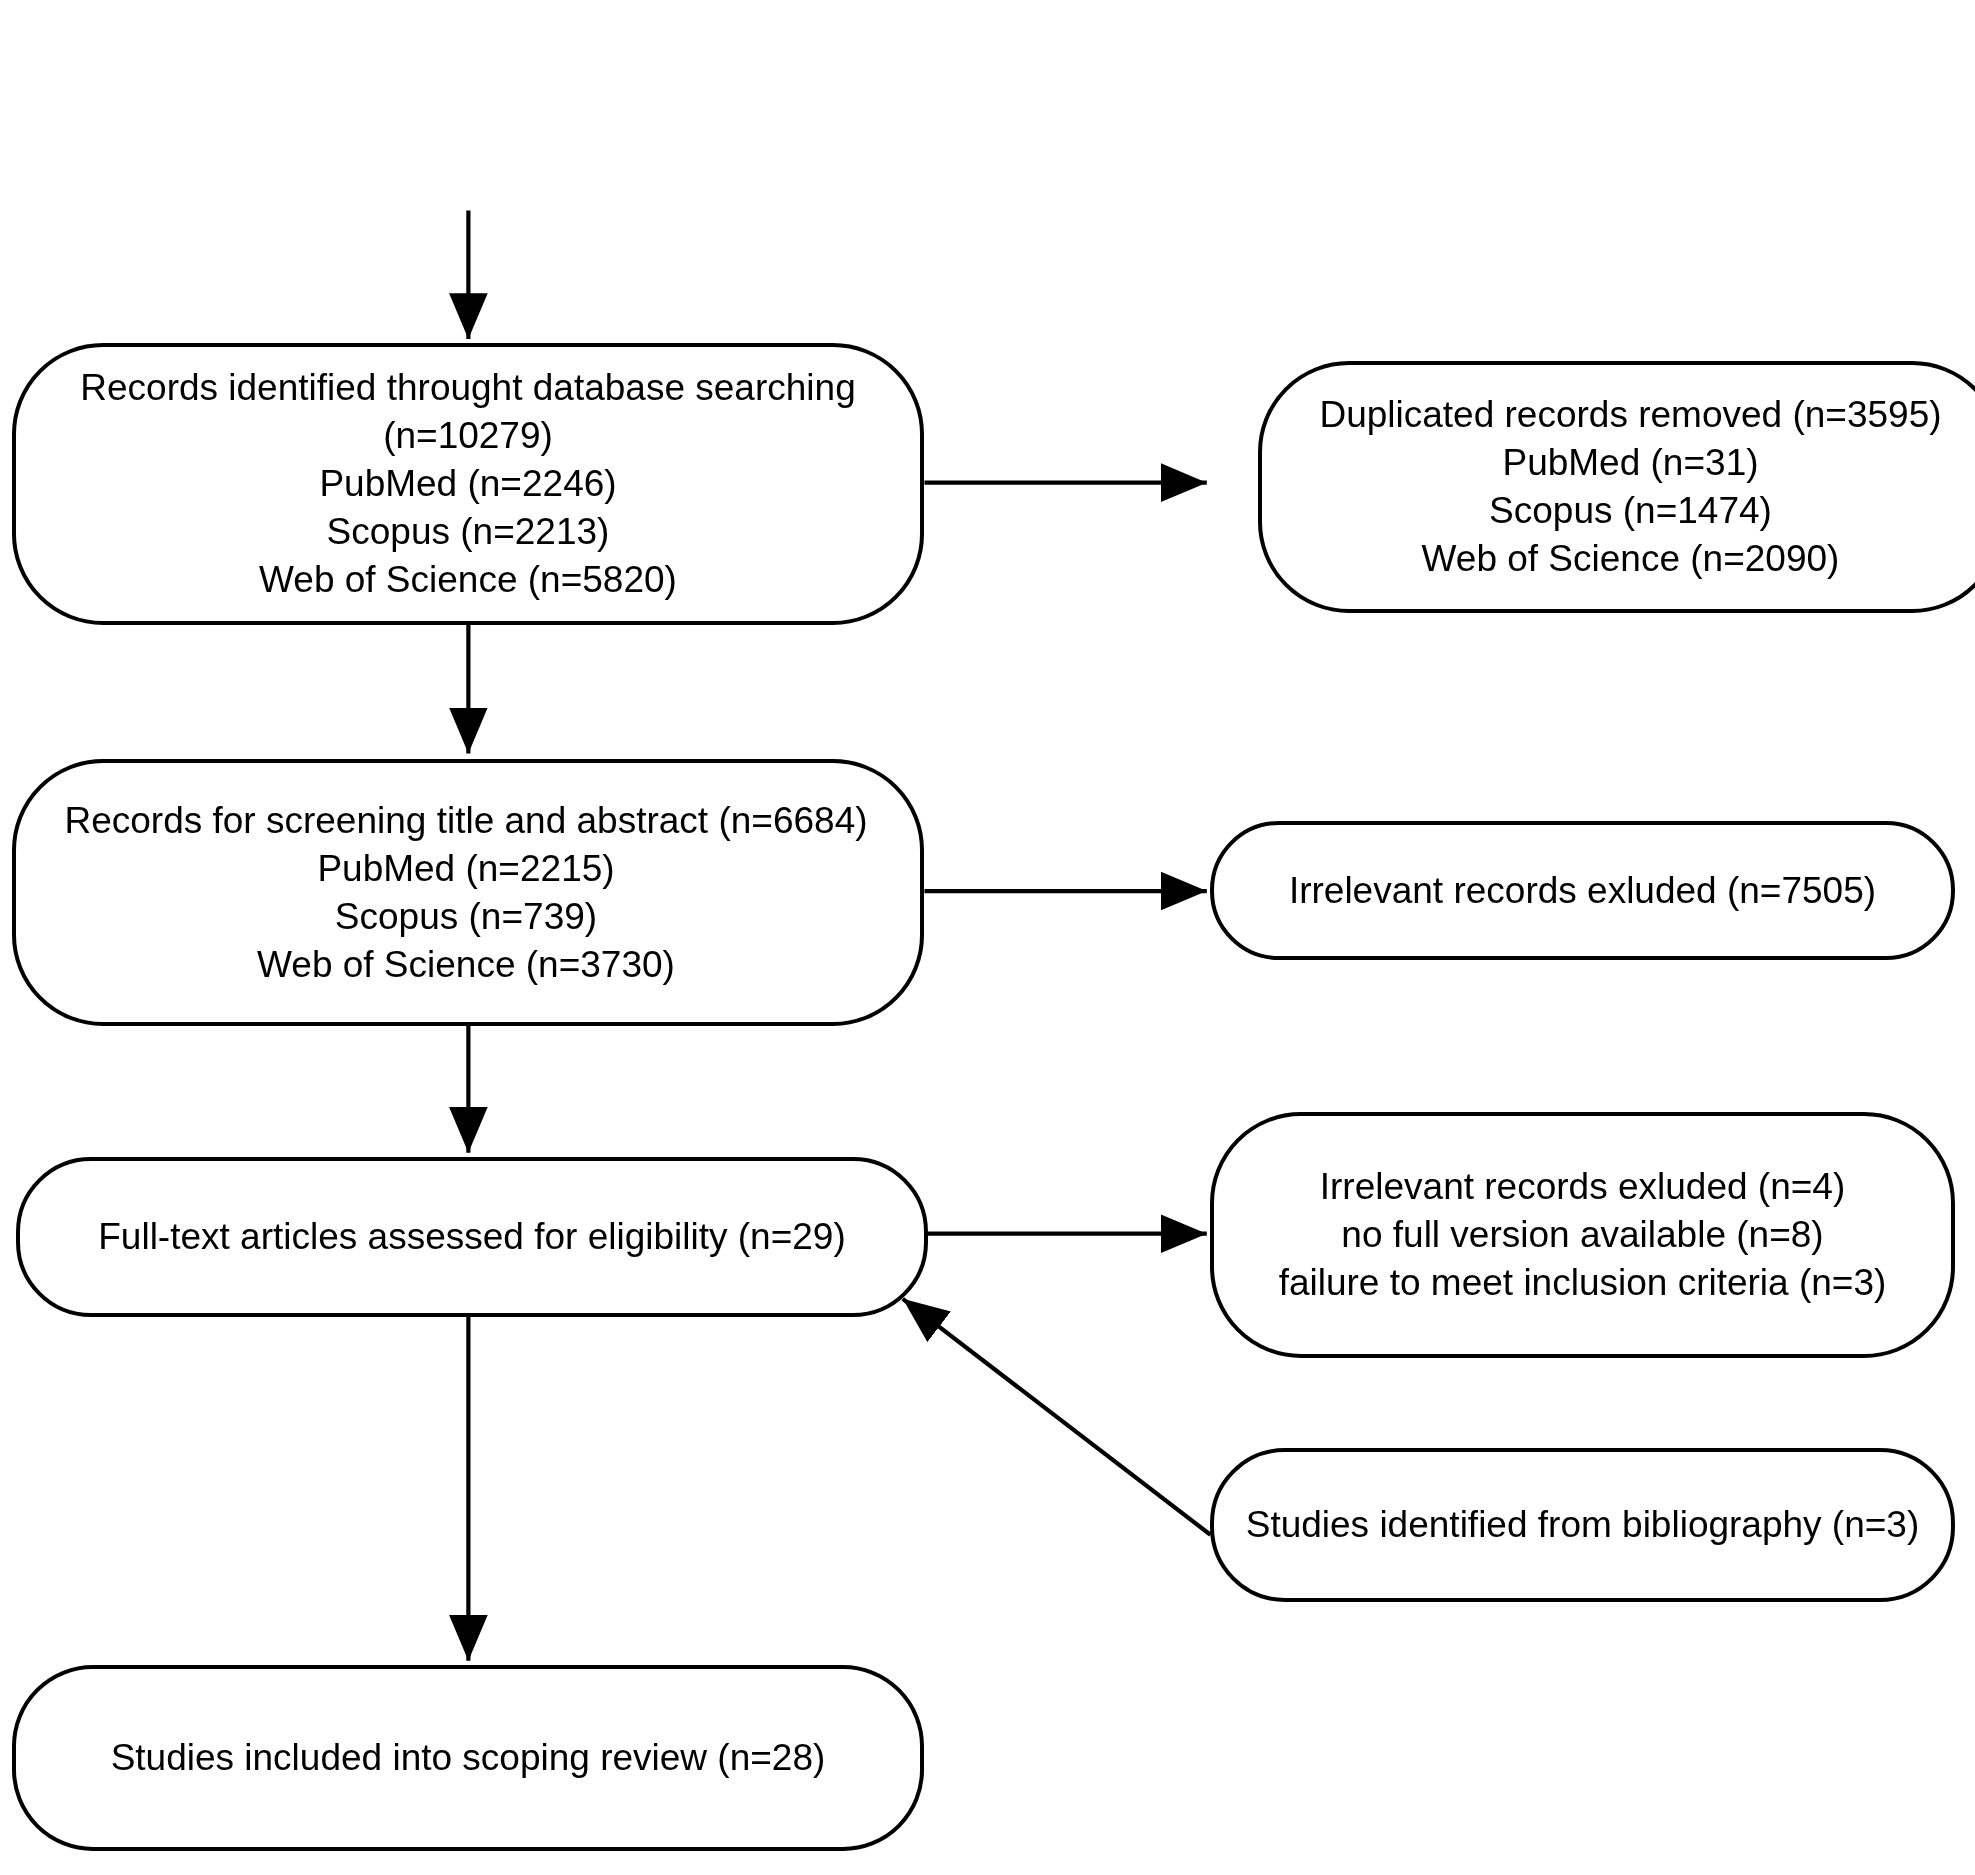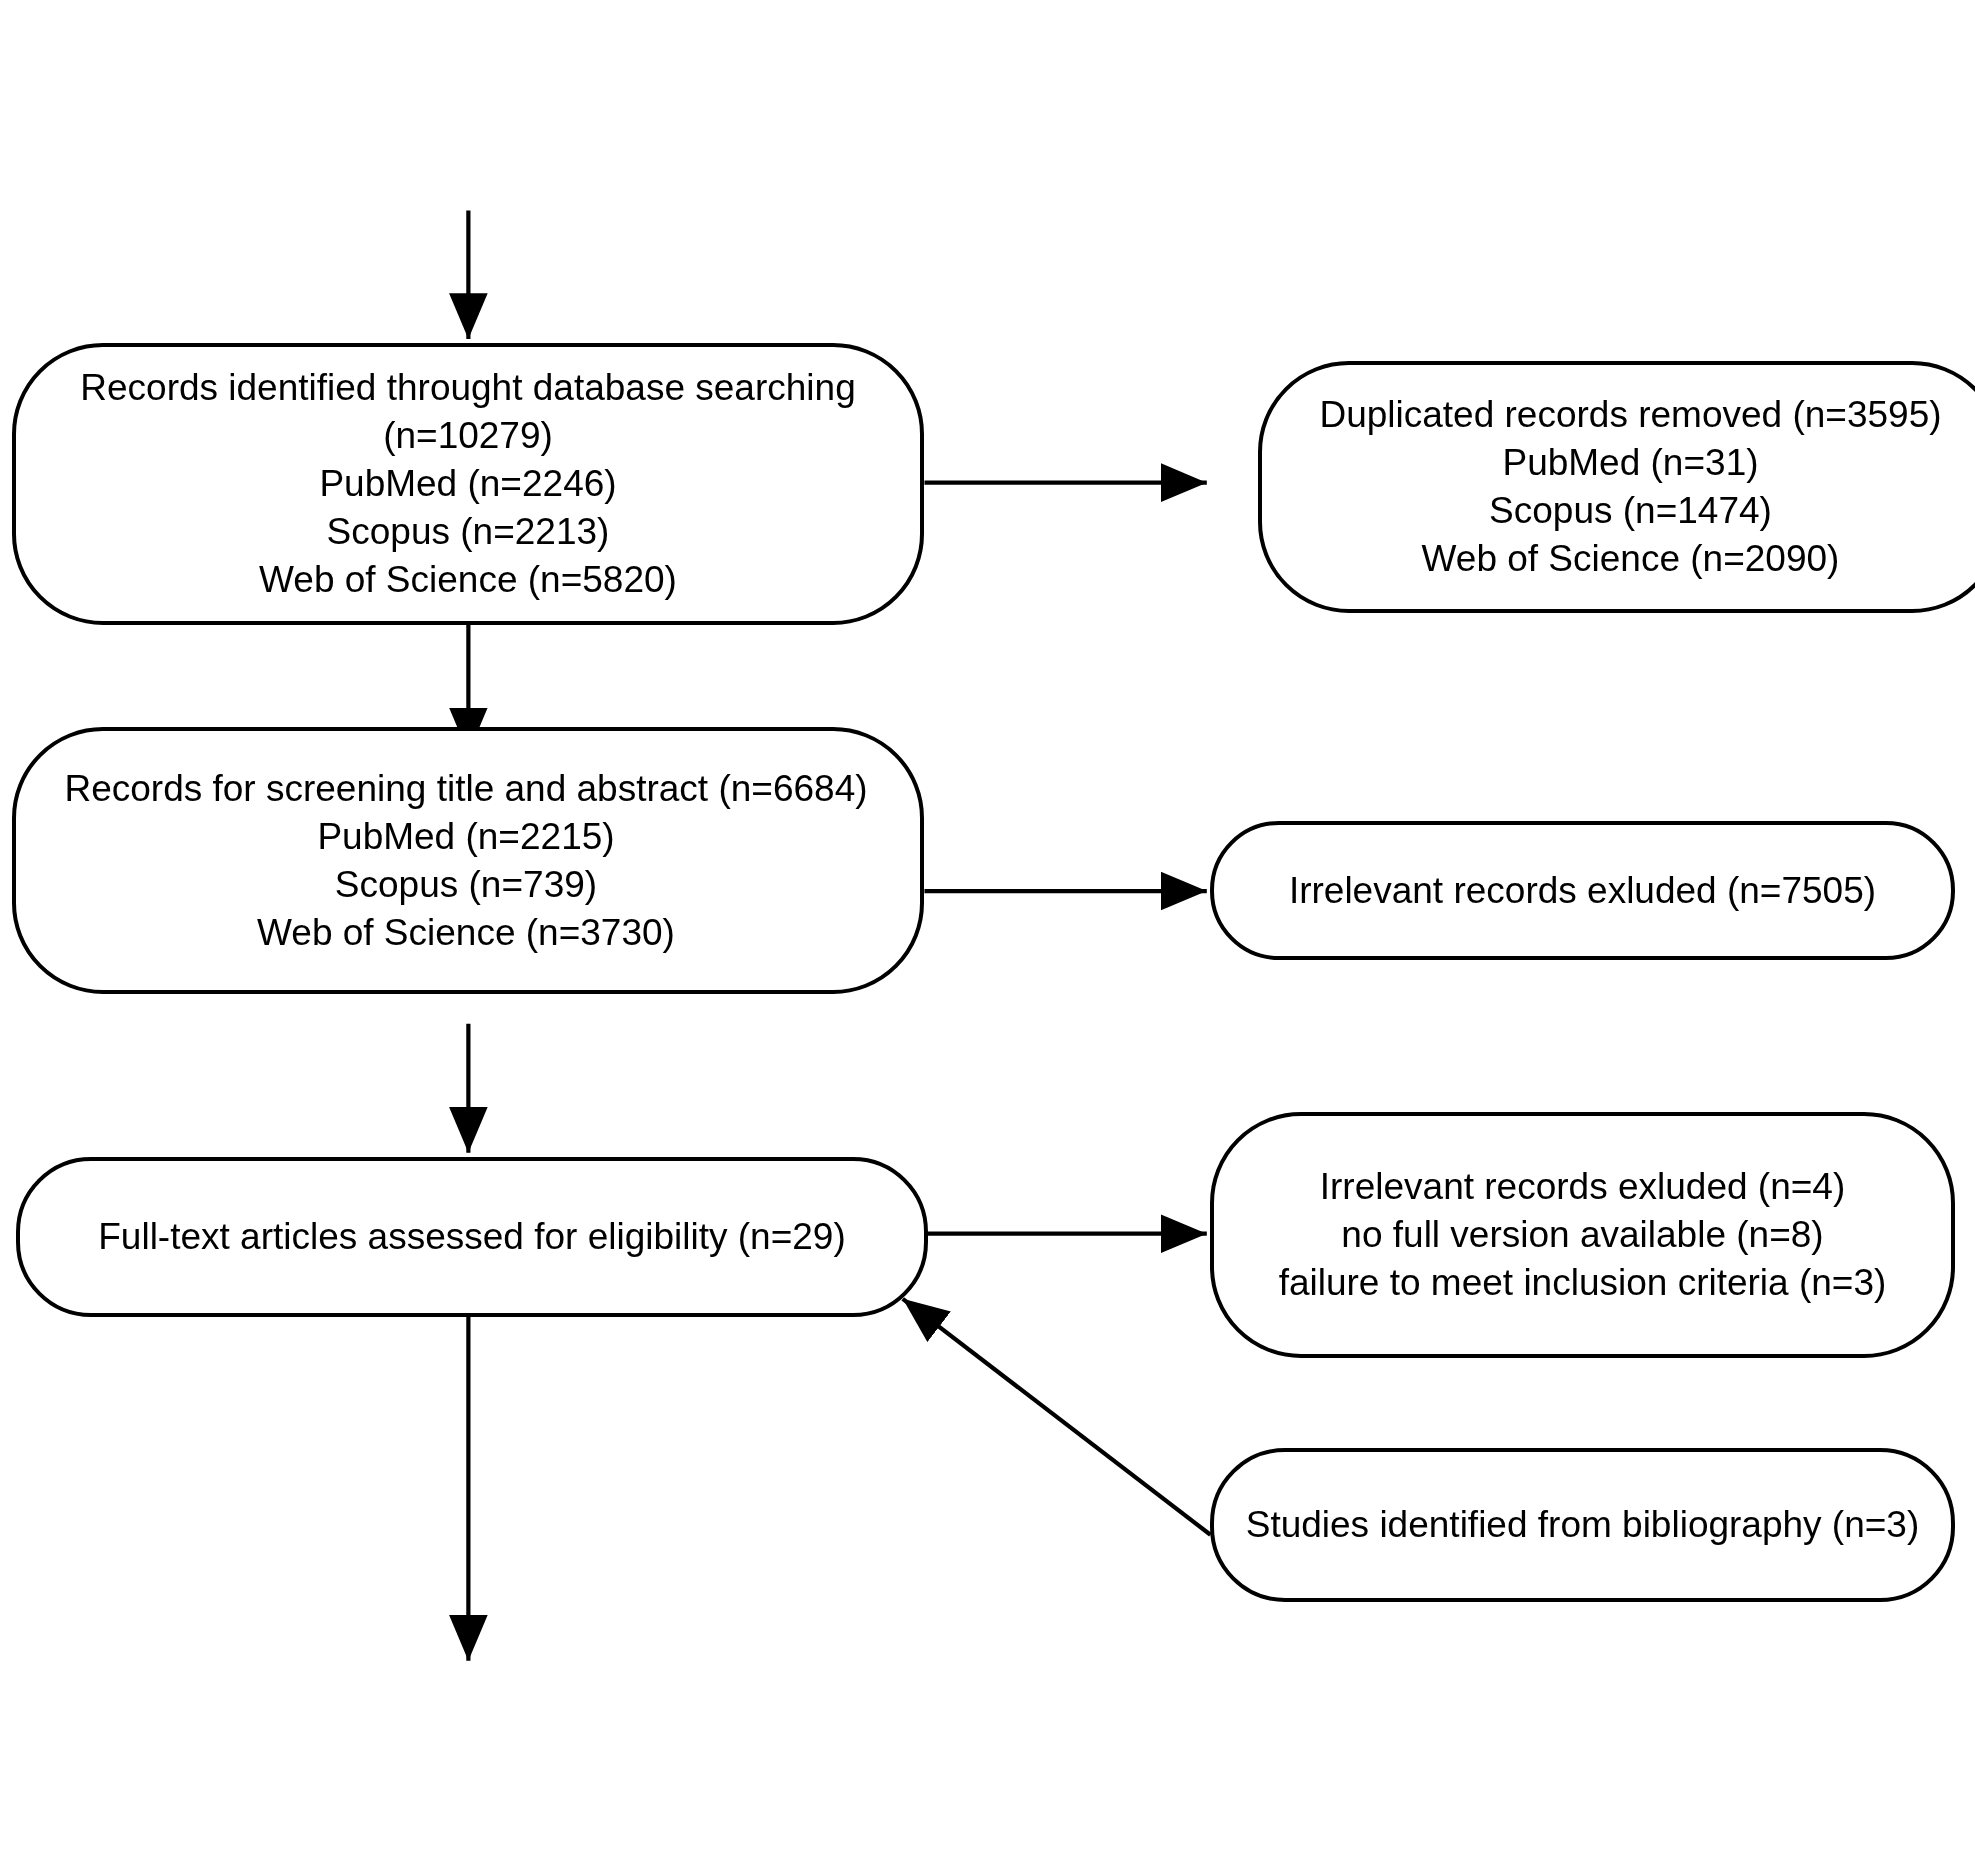--- a/index.html
+++ b/index.html
@@ -21,21 +21,21 @@
     display:flex;align-items:center;justify-content:center;
     text-align:center;
     white-space:pre-line;
     font-size:37px;
     line-height:48px;
     padding:0 17px;
   }
   
   .b-keywords   {left:12px;  top:15px;   width:912px; height:196px; border-radius:78px;}
   .b-identified {left:12px;  top:343px;  width:912px; height:282px; border-radius:91px;}
-  .b-screening  {left:12px;  top:727px; width:912px; height:267px; border-radius:91px;padding-left:13px;}
+  .b-screening  {left:12px;  top:759px; width:912px; height:267px; border-radius:91px;padding-left:13px;}
   .b-fulltext   {left:16px;  top:1157px; width:912px; height:160px; border-radius:75px;}
   .b-included   {left:12px;  top:1665px; width:912px; height:186px; border-radius:81px;}
   
   .b-duplicated {left:1258px;top:361px;  width:745px; height:252px; border-radius:91px;}
   .b-irrelevant1{left:1210px;top:821px; width:745px; height:139px; border-radius:69px;}
   .b-irrelevant2{left:1210px;top:1112px; width:745px; height:246px; border-radius:91px;}
   .b-biblio     {left:1210px;top:1448px; width:745px; height:154px; border-radius:75px;}
 </style>
 </head>
 <body>
@@ -70,15 +70,16 @@
   <div class="box b-screening">Records for screening title and abstract (n=6684)
 PubMed (n=2215)
 Scopus (n=739)
 Web of Science (n=3730)</div>
   <div class="box b-irrelevant1">Irrelevant records exluded (n=7505)</div>
   <div class="box b-fulltext">Full-text articles assessed for eligibility (n=29)</div>
   <div class="box b-irrelevant2">Irrelevant records exluded (n=4)
 no full version available (n=8)
 failure to meet inclusion criteria (n=3)</div>
   <div class="box b-biblio">Studies identified from bibliography (n=3)</div>
+  <div class="box b-included">Studies included into scoping review (n=28)</div>
 
 </div>
 
 
 </body></html>

